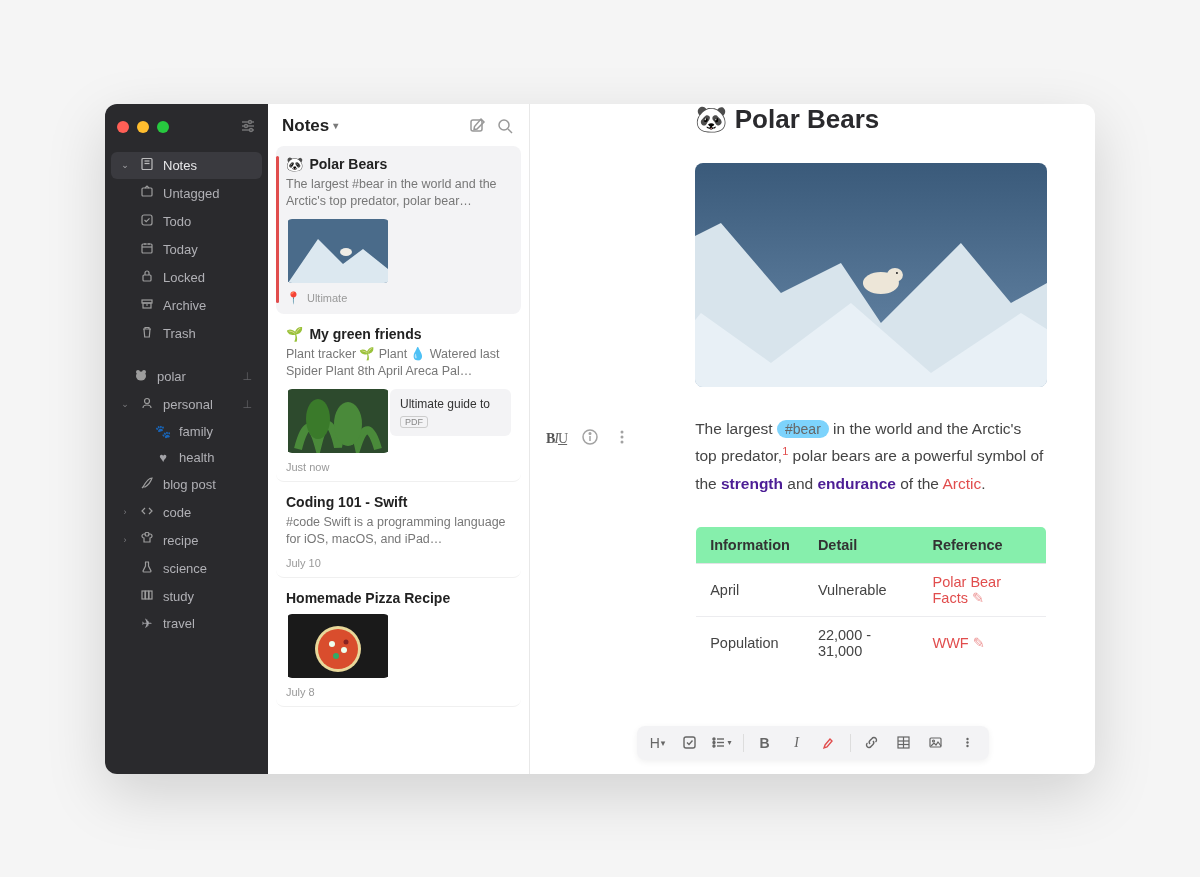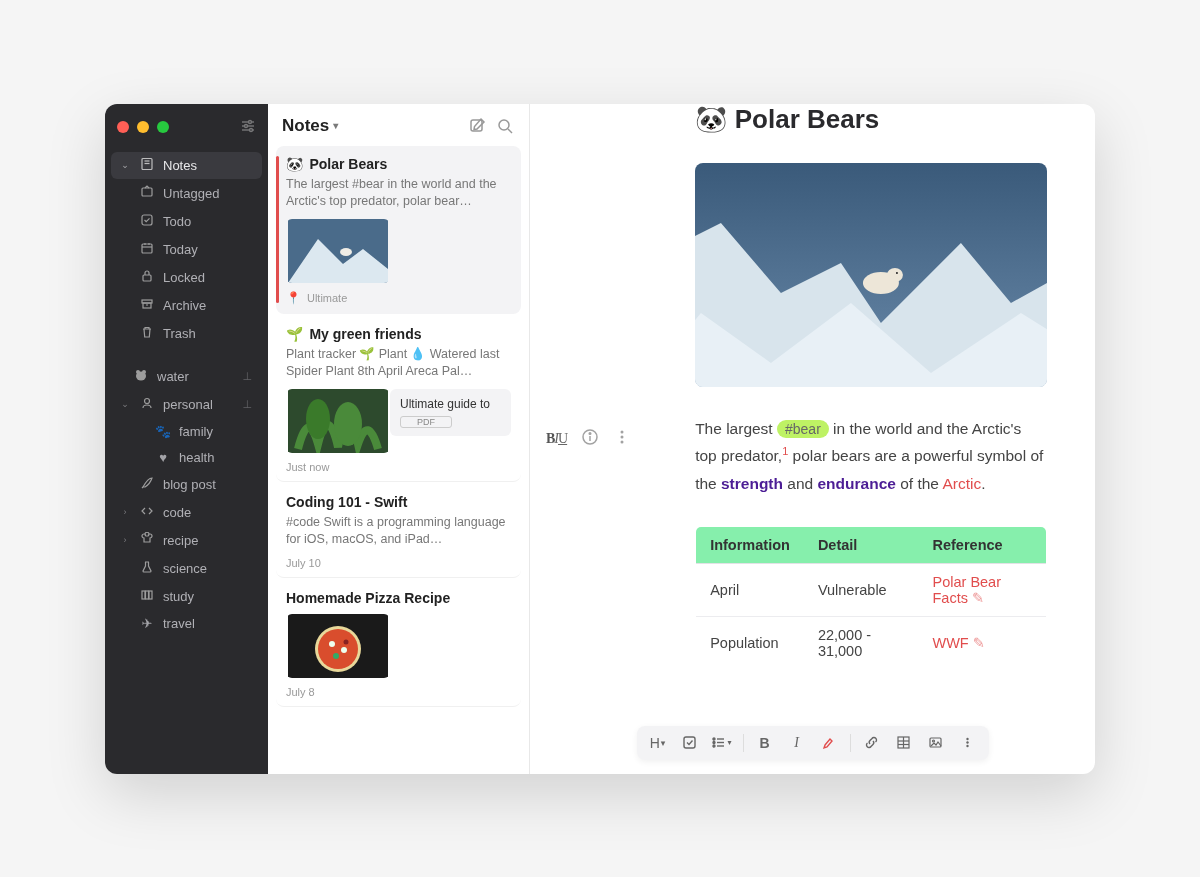--- a/index.html
+++ b/index.html
@@ -117,21 +117,21 @@
   width:104px; height:64px; border-radius:6px; overflow:hidden; flex-shrink:0;
 }
 .thumb svg{width:100%;height:100%;}
 .attachment{
   background:#f3f3f5; border-radius:6px; padding:8px 10px; font-size:11px; color:#555;
   flex:1;
 }
 .attachment .atitle{font-size:12px; color:#333; margin-bottom:4px;}
 .attachment .abadge{
   display:inline-block; font-size:9px; color:#888;
-  border:1px solid #ccc; border-radius:3px; padding:0 16px;
+  border:1px solid #ccc; border-radius:3px; padding:0 4px;
 }
 .card .meta{
   margin-top:8px; font-size:11px; color:#999;
   display:flex; align-items:center; gap:6px;
 }
 .card .meta .pinico{ color:#d64b4b; font-size:12px;}
 
 .editor{
   flex:1; display:flex; flex-direction:row; position:relative;
 }
@@ -153,21 +153,21 @@
   font-size:26px; font-weight:700; color:#2a2a2d; margin-bottom:28px;
 }
 .hero{
   width:100%; height:224px; border-radius:8px; overflow:hidden; margin-bottom:28px;
 }
 .hero svg{width:100%;height:100%;}
 .para{
   font-size:15.5px; color:#444; line-height:1.8;
 }
 .para .hashtag{
-  background:#bef264; border-radius:10px; padding:1px 8px; color:#666; font-size:14px;
+  background:#7dd3fc; border-radius:10px; padding:1px 8px; color:#666; font-size:14px;
 }
 .para .sup{ color:#e14d4d; font-size:11px; vertical-align:super;}
 .para b{color:#4c1d95;}
 .para .arctic{ color:#e14d4d;}
 .datatable{
   margin-top:28px; width:100%; border-collapse:collapse; font-size:14.5px;
   border:1px solid #e2e2e6; border-radius:6px; overflow:hidden;
 }
 .datatable th{
   background:#86efac; text-align:left; padding:10px 14px; color:#333; font-weight:700;
@@ -273,21 +273,21 @@
 
     <div class="side-divider"></div>
 
     <div class="side-group">
       <div class="side-item" style="padding-left:22px">
         <span class="ic"><svg width="14" height="14" viewBox="0 0 14 14" fill="#aaa">
               <circle cx="4" cy="4" r="2"></circle>
               <circle cx="10" cy="4" r="2"></circle>
               <ellipse cx="7" cy="8" rx="5" ry="4.5"></ellipse>
             </svg></span>
-        <span class="lbl">water</span>
+        <span class="lbl">polar</span>
         <span class="pin">⊥</span>
       </div>
       <div class="side-item">
         <span class="chev">⌄</span>
         <span class="ic"><svg width="14" height="14" viewBox="0 0 14 14" fill="none" stroke="#aaa" stroke-width="1.2">
               <circle cx="7" cy="5" r="2.5"></circle>
               <path d="M3 12 a4 3 0 0 1 8 0"></path>
             </svg></span>
         <span class="lbl">personal</span>
         <span class="pin">⊥</span>

